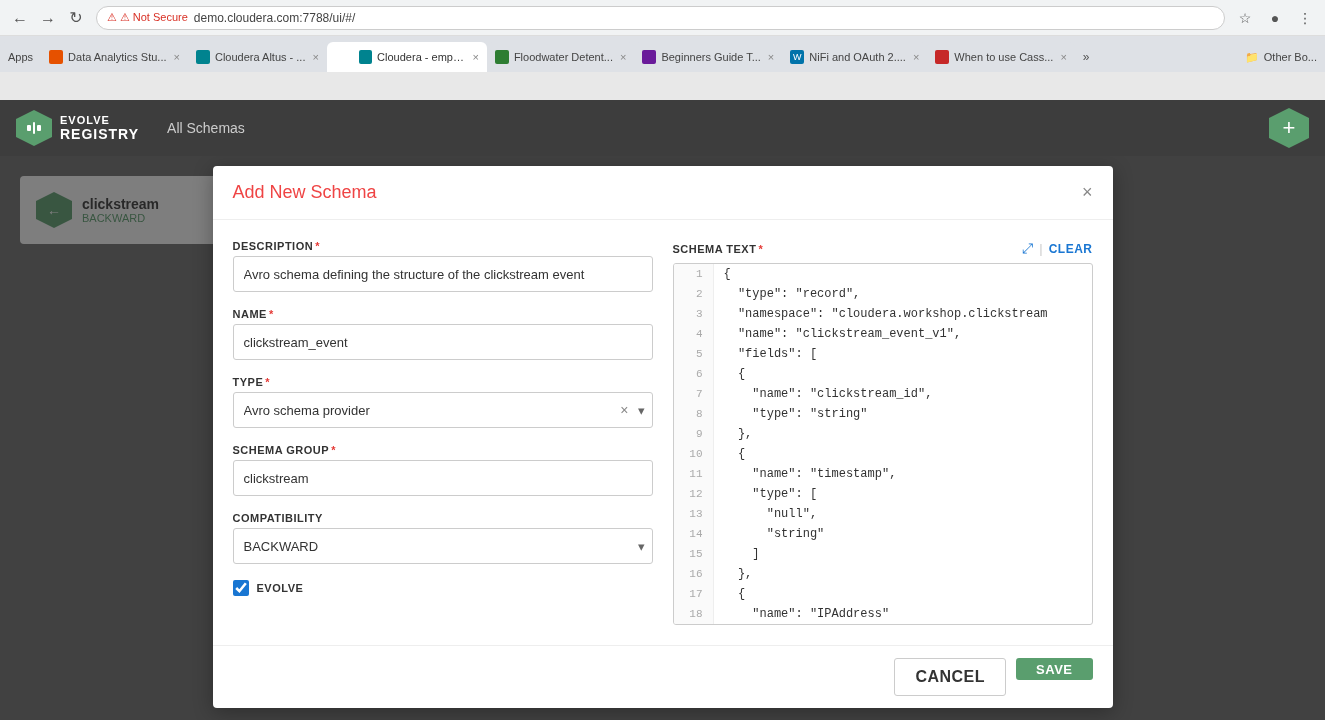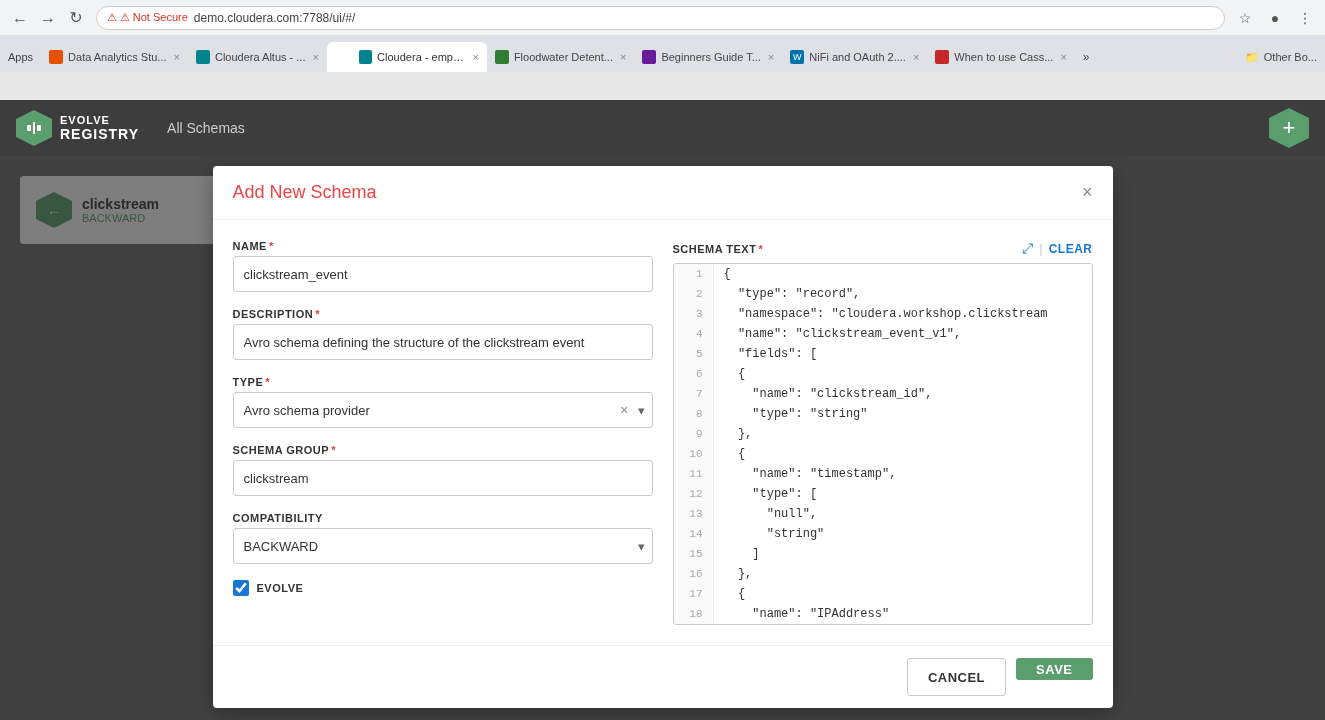--- a/index.html
+++ b/index.html
@@ -428,21 +428,21 @@
       gap: 10px;
       border-top: 1px solid #eee;
     }
 
     .btn-cancel {
       height: 38px;
       padding: 0 20px;
       background: white;
       border: 1px solid #ccc;
       border-radius: 3px;
-      font-size: 13px;
+      font-size: 16px;
       font-weight: bold;
       color: #333;
       cursor: pointer;
       text-transform: uppercase;
       letter-spacing: 0.5px;
     }
 
     .btn-save {
       height: 22px;
       padding: 0 20px;
@@ -576,30 +576,30 @@
           <span class="modal-title">Add New Schema</span>
           <button class="modal-close">×</button>
         </div>
 
         <div class="modal-body">
 
           <div class="form-left">
 
             <div class="form-group">
               <label class="form-label">
+                <span>DESCRIPTION</span><span class="required-star">*</span>
+              </label>
+              <input type="text" class="form-input" value="Avro schema defining the structure of the clickstream event" style="">
+            </div>
+
+            <div class="form-group">
+              <label class="form-label">
                 <span>NAME</span><span class="required-star">*</span>
               </label>
               <input type="text" class="form-input" value="clickstream_event" style="">
-            </div>
-
-            <div class="form-group">
-              <label class="form-label">
-                <span>DESCRIPTION</span><span class="required-star">*</span>
-              </label>
-              <input type="text" class="form-input" value="Avro schema defining the structure of the clickstream event" style="">
             </div>
 
             <div class="form-group">
               <label class="form-label">
                 <span>TYPE</span><span class="required-star">*</span>
               </label>
               <div class="select-wrapper">
                 <select class="form-select">
                   <option>Avro schema provider</option>
                 </select>

